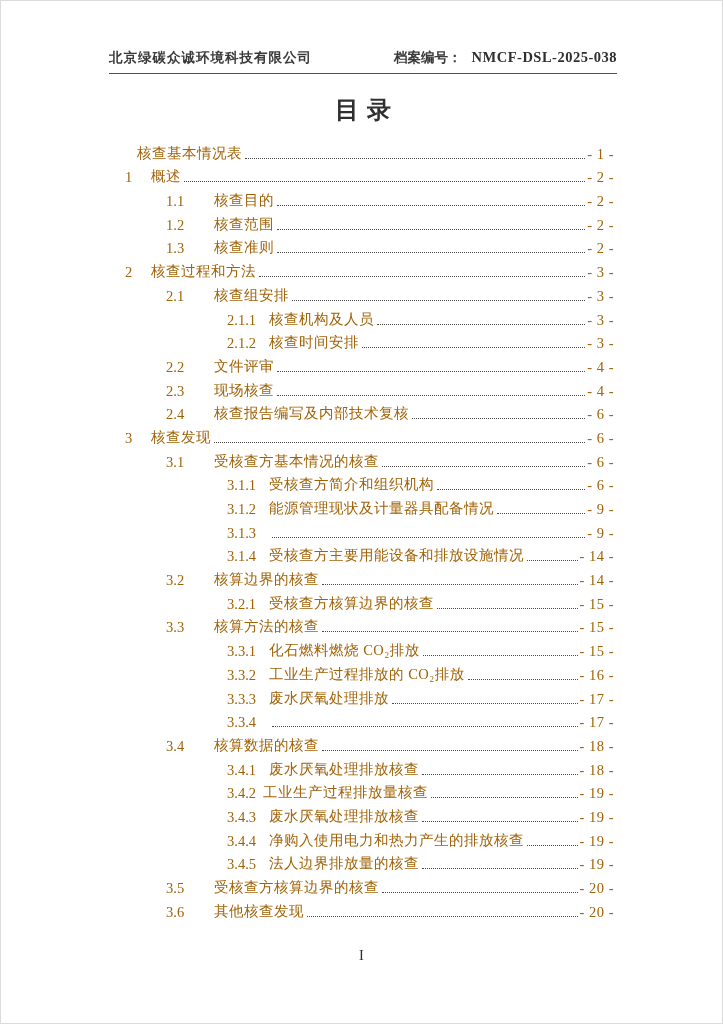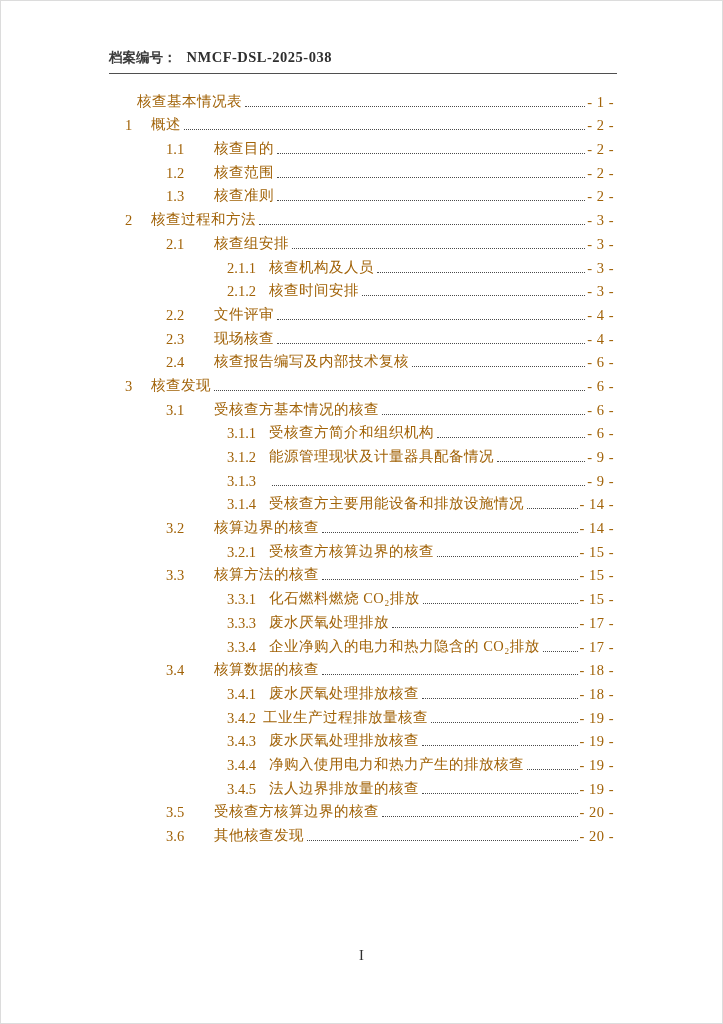--- a/index.html
+++ b/index.html
@@ -112,26 +112,28 @@
     font-size: 14.5px;
     color: #2f2f2f;
   }
 </style>
 </head>
 <body>
 
 <div class="page">
 
   <div class="doc-header">
+    <span class="company-name">北京绿碳众诚环境科技有限公司</span>
     <span class="archive">
       <span class="archive-label">档案编号：</span>
       <span class="archive-no">NMCF-DSL-2025-038</span>
     </span>
   </div>
 
+  <div class="toc-title">目录</div>
 
   <div class="toc-list">
       <div class="toc-row lvl-0">
 
     <span class="title">核查基本情况表</span>
     <span class="leader"></span>
     <span class="pageno">- 1 -</span>
   </div>
       <div class="toc-row lvl-1">
     <span class="num">1</span>
@@ -252,28 +254,33 @@
     <span class="leader"></span>
     <span class="pageno">- 15 -</span>
   </div>
       <div class="toc-row lvl-3">
     <span class="num">3.3.1</span>
     <span class="title">化石燃料燃烧 CO₂排放</span>
     <span class="leader"></span>
     <span class="pageno">- 15 -</span>
   </div>
       <div class="toc-row lvl-3">
+    <span class="num">3.3.2</span>
+    <span class="title">工业生产过程排放的 CO₂排放</span>
+    <span class="leader"></span>
+    <span class="pageno">- 16 -</span>
+  </div>
+      <div class="toc-row lvl-3">
     <span class="num">3.3.3</span>
     <span class="title">废水厌氧处理排放</span>
     <span class="leader"></span>
     <span class="pageno">- 17 -</span>
   </div>
       <div class="toc-row lvl-3">
     <span class="num">3.3.4</span>
-    <span class="title">企业净购入的电力和热力隐含的 CO₂排放</span>
     <span class="leader"></span>
     <span class="pageno">- 17 -</span>
   </div>
       <div class="toc-row lvl-2">
     <span class="num">3.4</span>
     <span class="title">核算数据的核查</span>
     <span class="leader"></span>
     <span class="pageno">- 18 -</span>
   </div>
       <div class="toc-row lvl-3">

